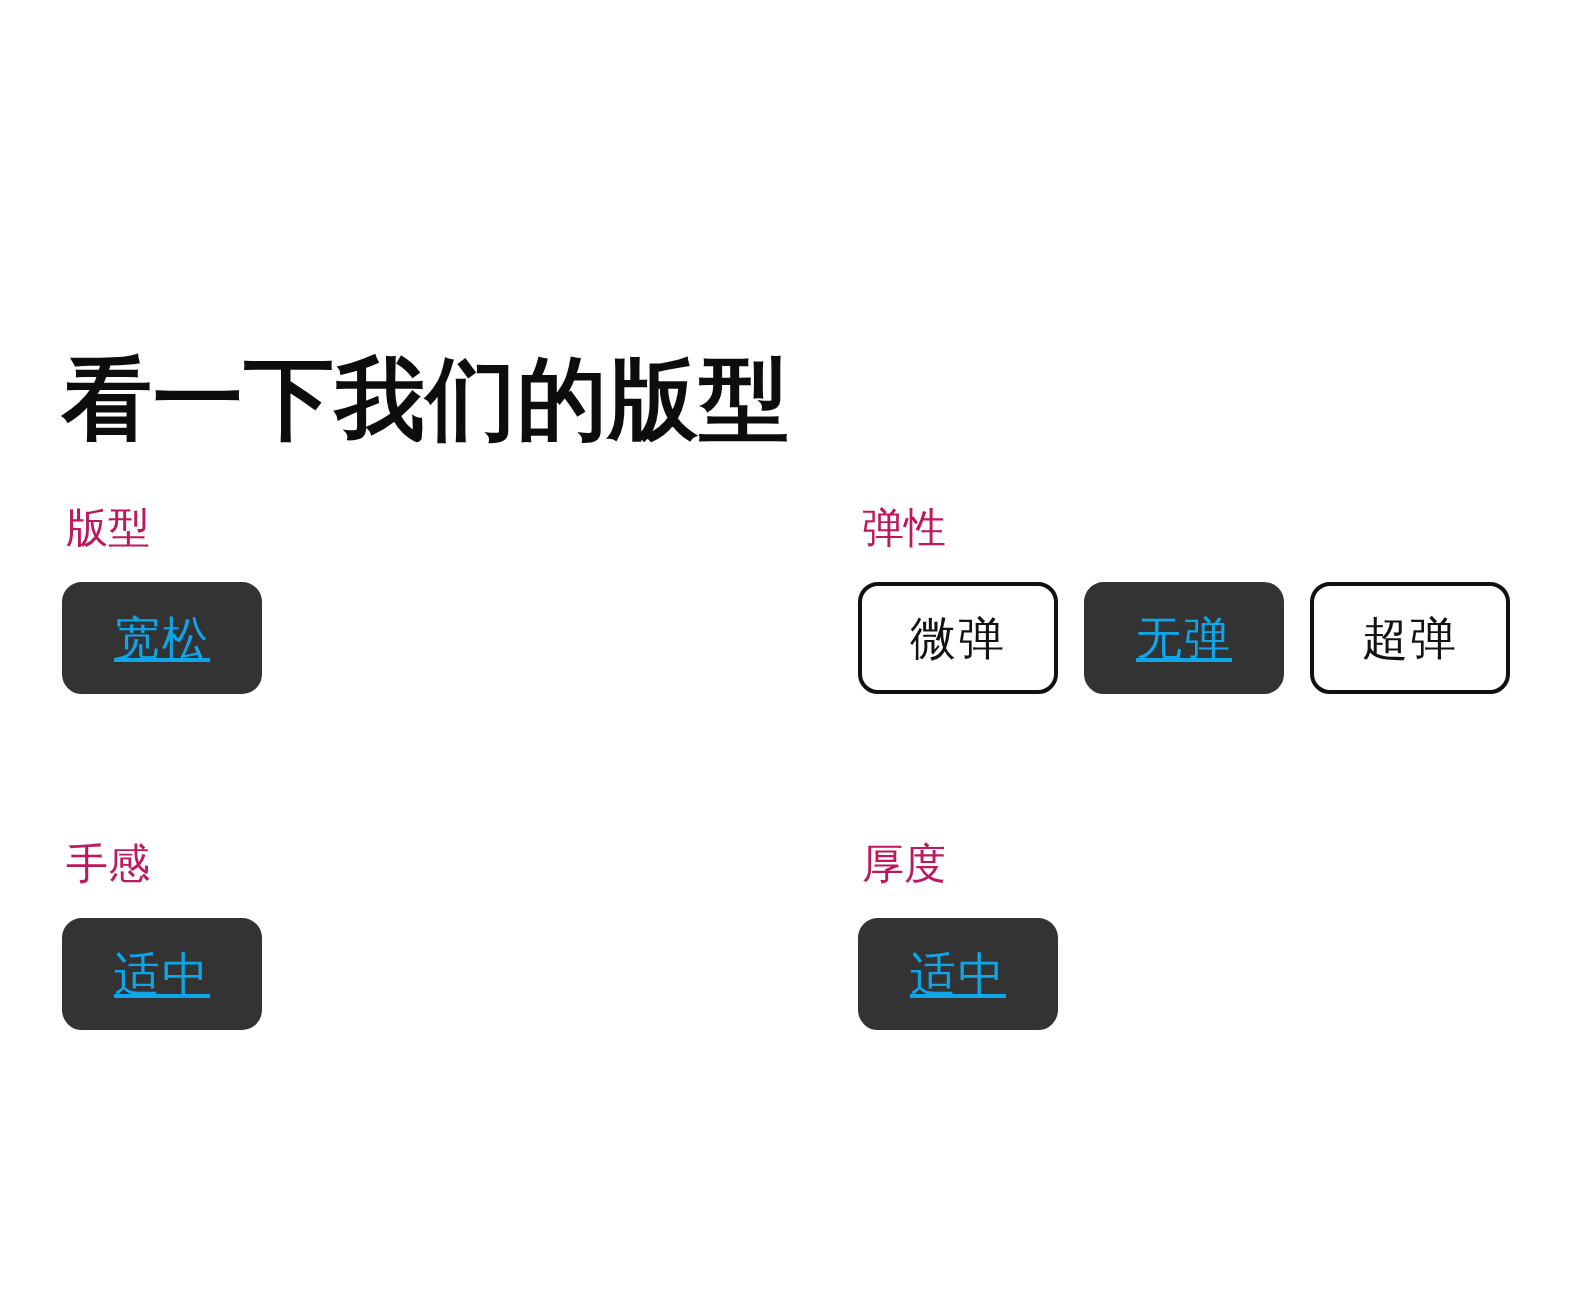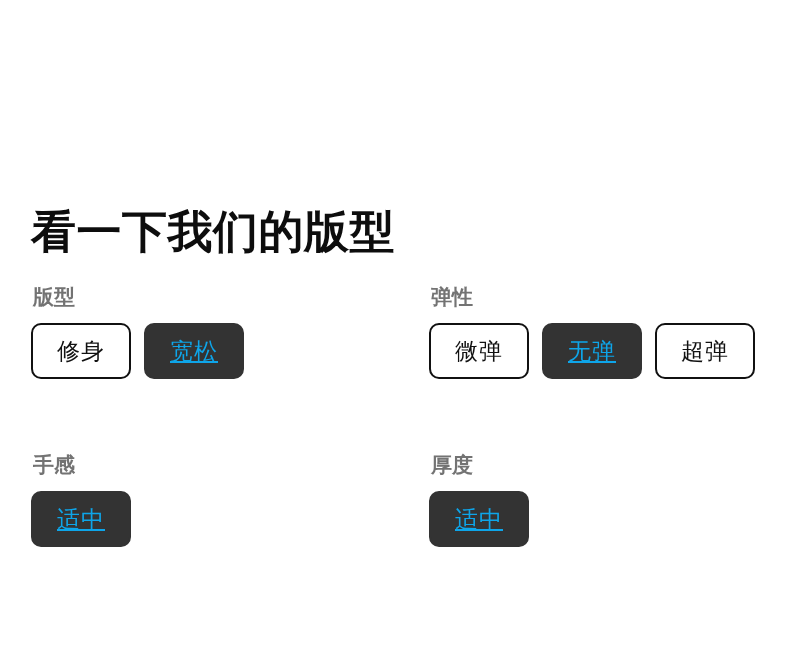--- a/index.html
+++ b/index.html
@@ -19,21 +19,20 @@
   }
 
   .page {
     position: absolute;
     left: 0;
     top: 0;
     width: 790px;
     height: 460px;
     box-sizing: border-box;
     padding: 0;
-    margin-top: 32px;
   }
 
   .page-title {
     position: absolute;
     left: 31px;
     top: 142px;
     font-size: 45px;
     line-height: 56px;
     font-weight: 700;
     letter-spacing: 0.5px;
@@ -54,22 +53,22 @@
   }
 
   .group[data-col="0"] { left: 31px; }
   .group[data-col="1"] { left: 429px; }
   .group[data-row="0"] { top: 0px; }
   .group[data-row="1"] { top: 168px; }
 
   .group-label {
     font-size: 21px;
     line-height: 26px;
-    font-weight: 700;
-    color: #737373;
+    font-weight: 400;
+    color: #be185d;
     margin: 0 0 13px 2px;
     white-space: nowrap;
   }
 
   .option-row {
     display: flex;
     flex-direction: row;
     align-items: flex-start;
     gap: 13px;
   }
@@ -107,21 +106,20 @@
 
 <div class="page">
 
   <h1 class="page-title">看一下我们的版型</h1>
 
   <div class="groups-grid">
 
     <section class="group" data-col="0" data-row="0">
       <div class="group-label">版型</div>
       <div class="option-row">
-        <button class="option-chip">修身</button>
         <button class="option-chip selected">宽松</button>
       </div>
     </section>
 
     <section class="group" data-col="1" data-row="0">
       <div class="group-label">弹性</div>
       <div class="option-row">
         <button class="option-chip">微弹</button>
         <button class="option-chip selected">无弹</button>
         <button class="option-chip">超弹</button>

